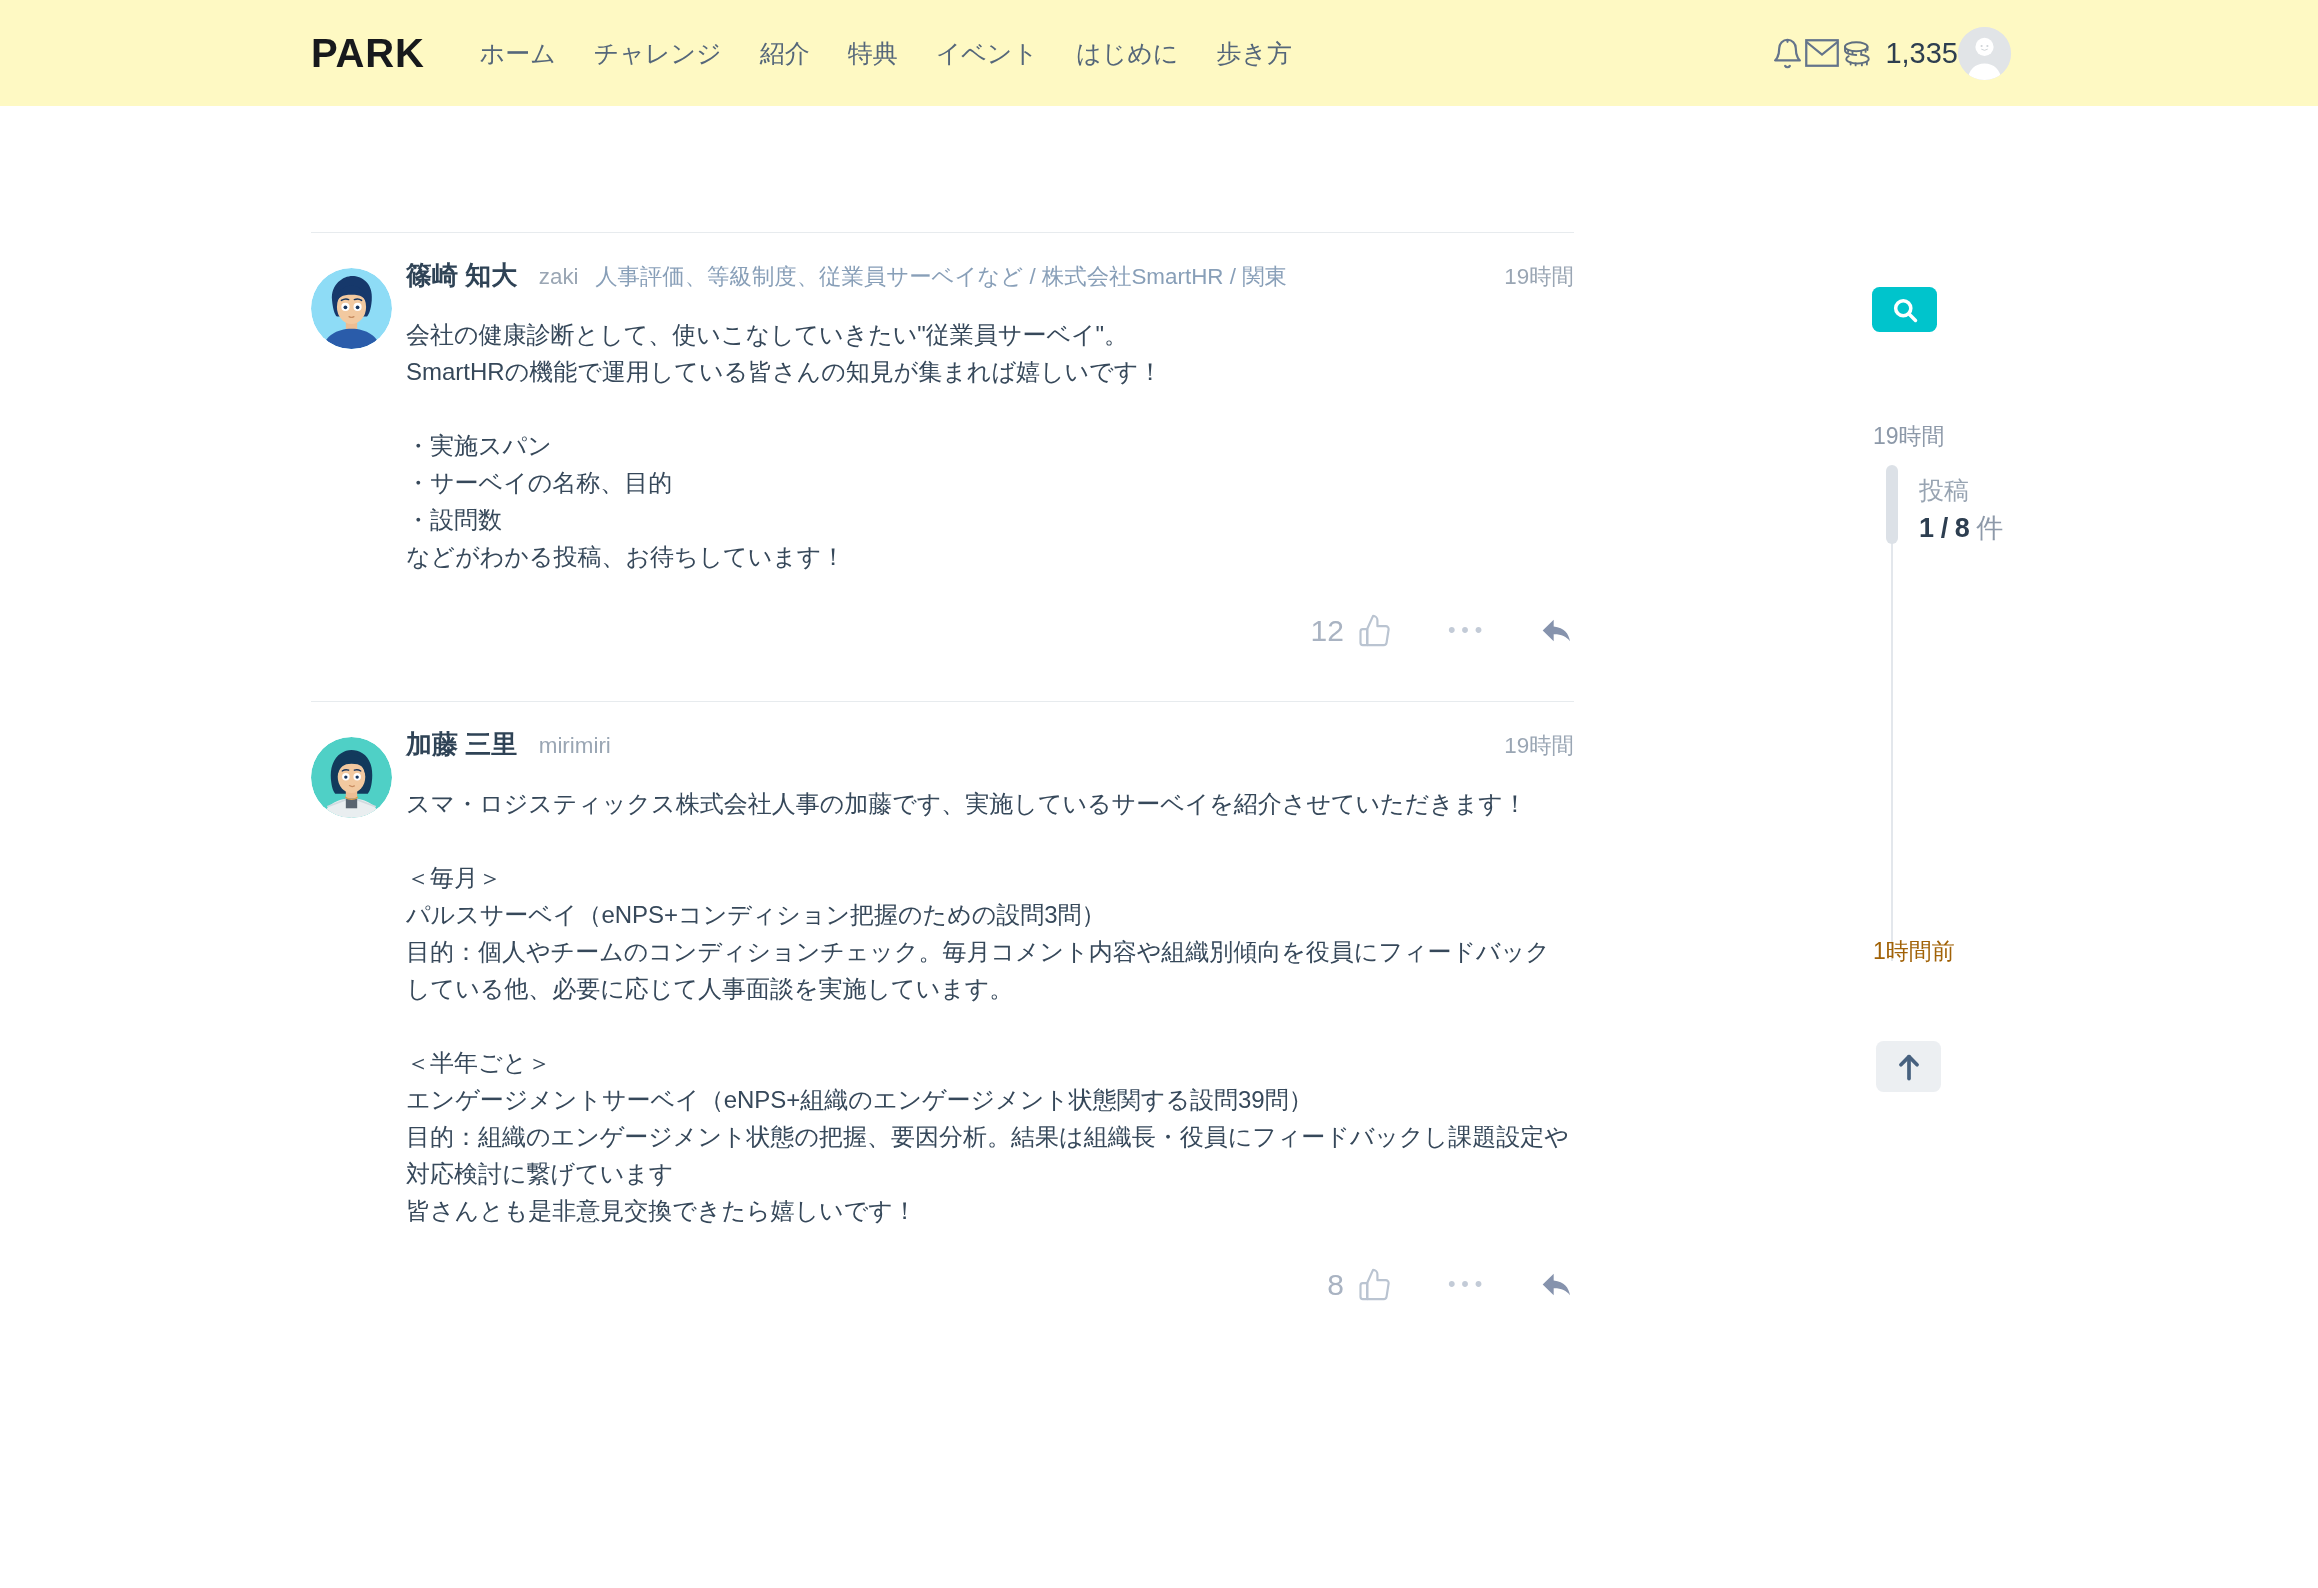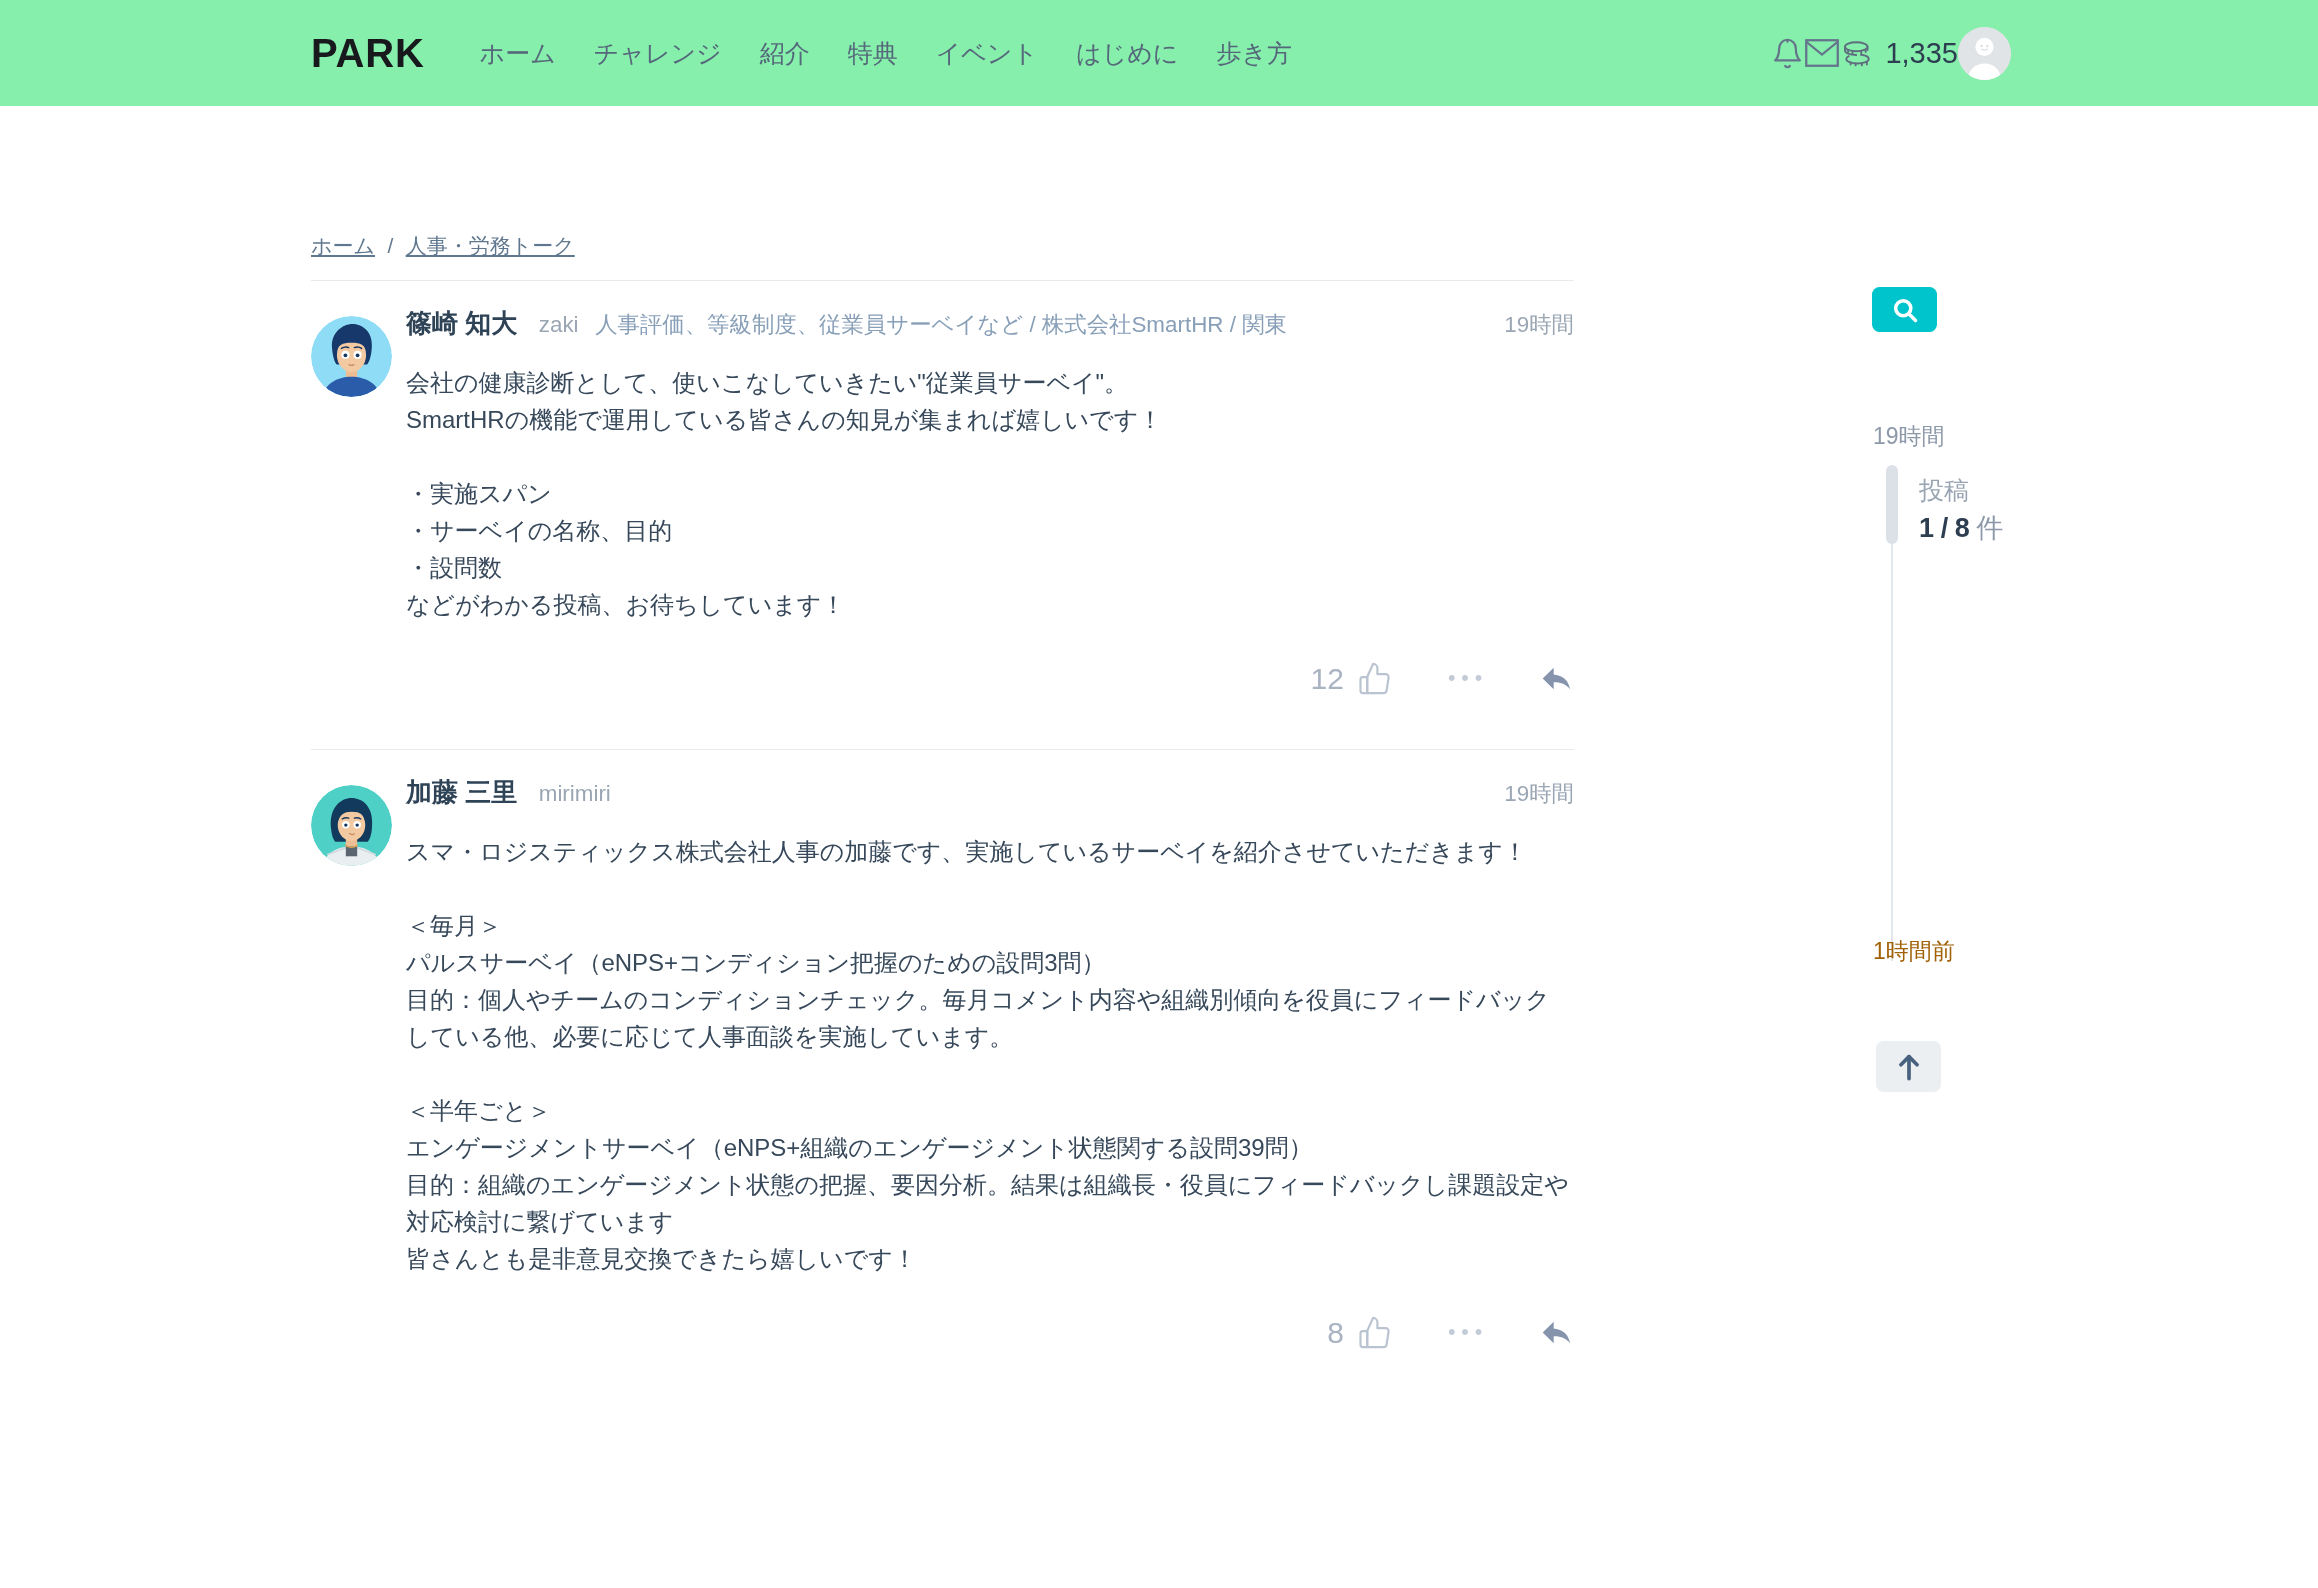--- a/index.html
+++ b/index.html
@@ -7,21 +7,21 @@
   body {
     width:2319px; height:1588px; position:relative;
     font-family:"Liberation Sans","DejaVu Sans",sans-serif;
     color:#36485a; overflow:hidden;
   }
   .page { position:relative; width:2319px; height:1588px; }
 
   
   .header {
     position:absolute; top:0; left:0; width:100%; height:106px;
-    background:#86efac; display:flex; align-items:center;
+    background:#fef9c3; display:flex; align-items:center;
     padding:0 308px 0 311px;
   }
   .logo { font-size:40px; font-weight:900; letter-spacing:0.8px; color:#17191c; cursor:pointer; }
   .nav { display:flex; gap:38px; margin-left:55px; }
   .nav-item { font-size:25px; color:#55677a; cursor:pointer; white-space:nowrap; }
   .header-right { margin-left:auto; display:flex; align-items:center; }
   .hicon { display:flex; align-items:center; justify-content:center; cursor:pointer; }
   .coin-group { display:flex; align-items:center; gap:10px; cursor:pointer; }
   .coin-count { font-size:29px; font-weight:500; color:#2d3e50; }
   .header-avatar {
@@ -133,25 +133,20 @@
           <circle cx="35.5" cy="23" r="1.3" fill="#cfd4d8"></circle>
           <path d="M28.5 27q3.5 2.6 7 0" stroke="#cfd4d8" stroke-width="1.2" fill="none" stroke-linecap="round"></path>
           <path d="M12 64c0-12 9-20 20-20s20 8 20 20z" fill="#ffffff"></path>
         </svg>
       </div>
     </div>
   </div>
 
 
   <div class="content">
-    <div class="breadcrumb">
-      <span class="crumb">ホーム</span>
-      <span class="crumb-sep">/</span>
-      <span class="crumb">人事・労務トーク</span>
-    </div>
 
     <div class="post-list">
 
       <div class="post">
         <div class="post-avatar">
           <svg width="81" height="81" viewBox="0 0 100 100">
             <circle cx="50" cy="50" r="50" fill="#8edcf6"></circle>
             <clipPath id="c1">
                 <circle cx="50" cy="50" r="50"></circle>
               </clipPath>

